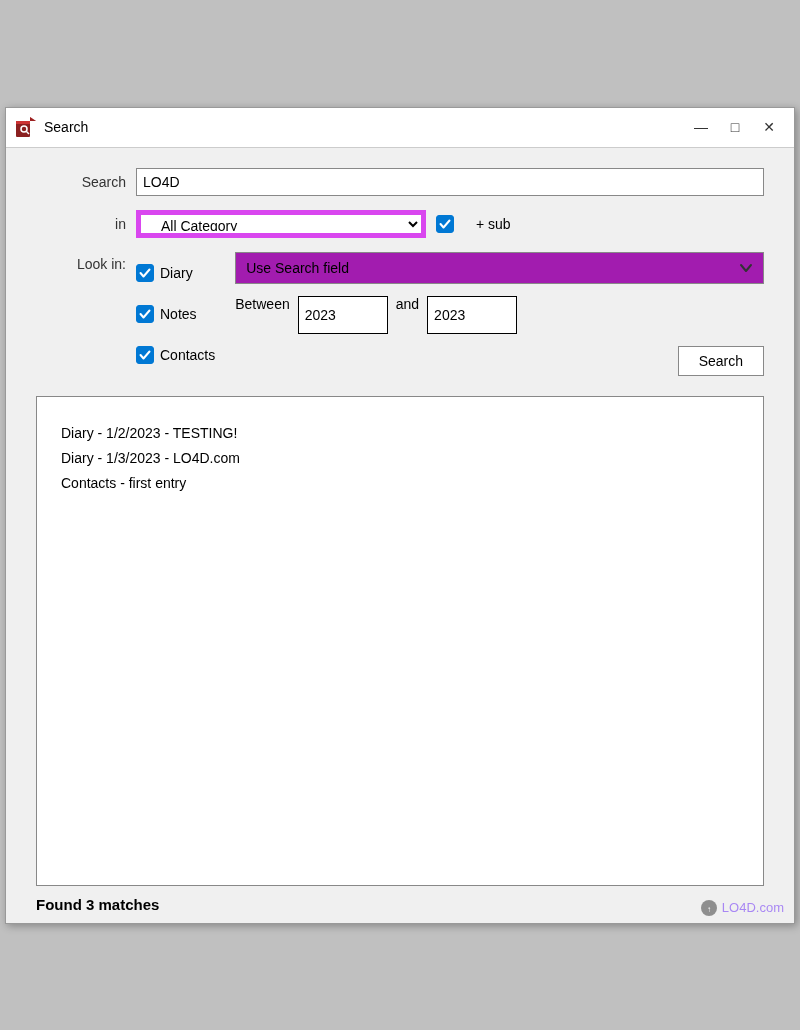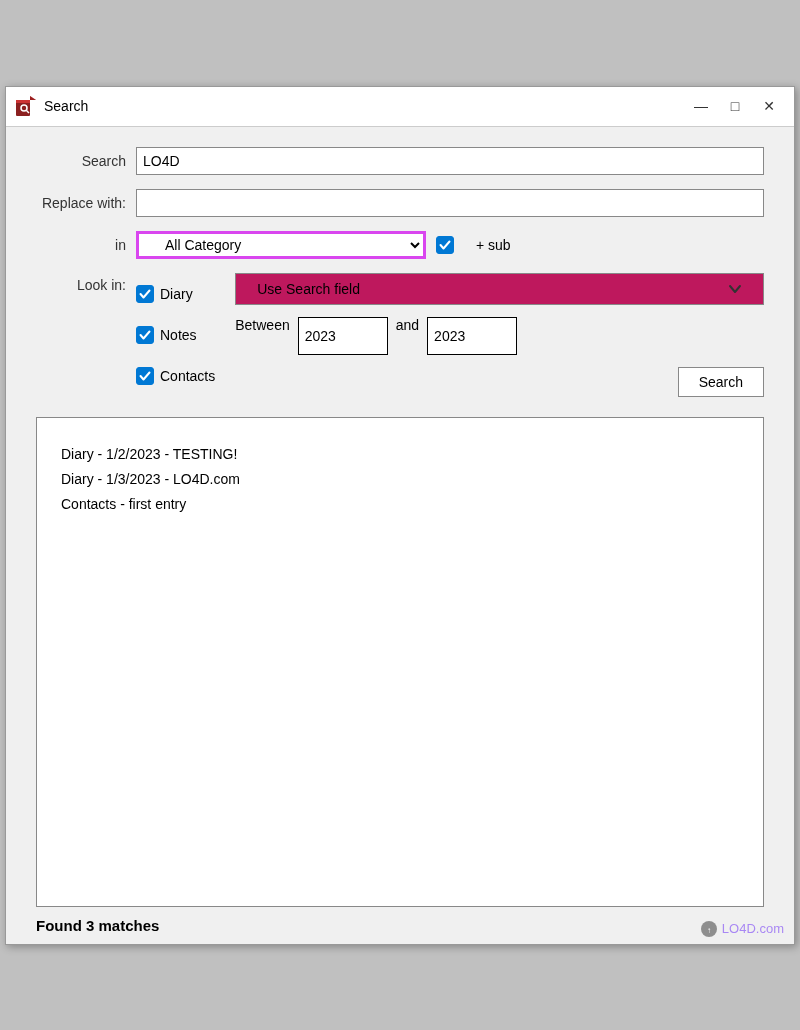--- a/index.html
+++ b/index.html
@@ -111,24 +111,24 @@
 
     .in-label {
       color: #333;
       min-width: 90px;
       text-align: right;
     }
 
     .category-select {
       width: 290px;
       height: 28px;
-      border: 3px solid #d946ef;
-      background: white;
-      font-size: 14px;
-      padding: 2px 22px;
+      border: 5px solid #d946ef;
+      background: white;
+      font-size: 14px;
+      padding: 2px 16px;
       cursor: pointer;
     }
 
     .sub-checkbox-area {
       display: flex;
       align-items: center;
       gap: 22px;
     }
 
     .checkbox-blue-checked {
@@ -184,25 +184,25 @@
     }
 
     .dropdown-container {
       position: relative;
       width: 100%;
     }
 
     .dropdown-btn {
       width: 100%;
       height: 32px;
-      background: #be185d;
+      background: #a21caf;
       border: 1px solid #888;
       display: flex;
       align-items: center;
-      padding: 0 21px;
+      padding: 0 10px;
       cursor: pointer;
       font-size: 14px;
       justify-content: space-between;
     }
 
     .between-row {
       display: flex;
       align-items: flex-start;
       gap: 8px;
       font-size: 14px;
@@ -292,24 +292,20 @@
     </div>
   </div>
 
   <div class="content">
 
     <div class="form-row">
       <span class="label">Search</span>
       <input class="text-input" type="text" value="LO4D" style="">
     </div>
 
-    <div class="form-row">
-      <span class="label">Replace with:</span>
-      <input class="text-input" type="text" value="" style="">
-    </div>
 
     <div class="in-row">
       <span class="in-label">in</span>
       <select class="category-select">
         <option>All Category</option>
       </select>
       <div class="sub-checkbox-area">
         <div class="checkbox-blue-checked">
           <svg viewBox="0 0 12 12" xmlns="http://www.w3.org/2000/svg">
             <polyline points="1.5,6 4.5,9.5 10.5,2.5" fill="none" stroke="white" stroke-width="2" stroke-linecap="round" stroke-linejoin="round"></polyline>

